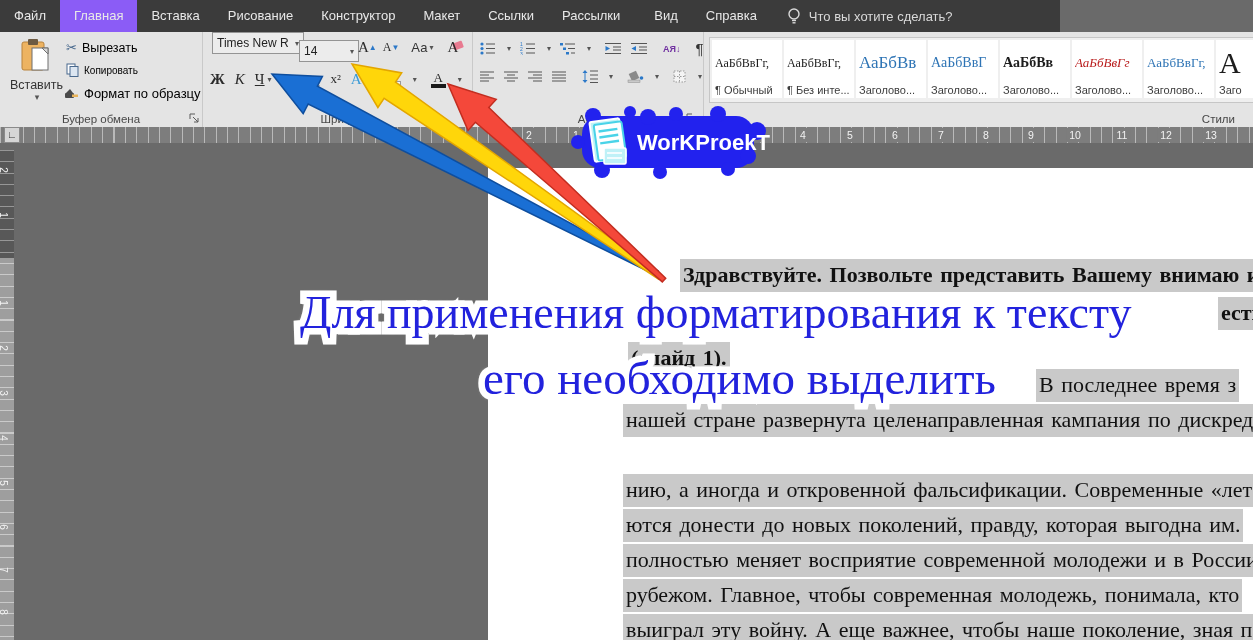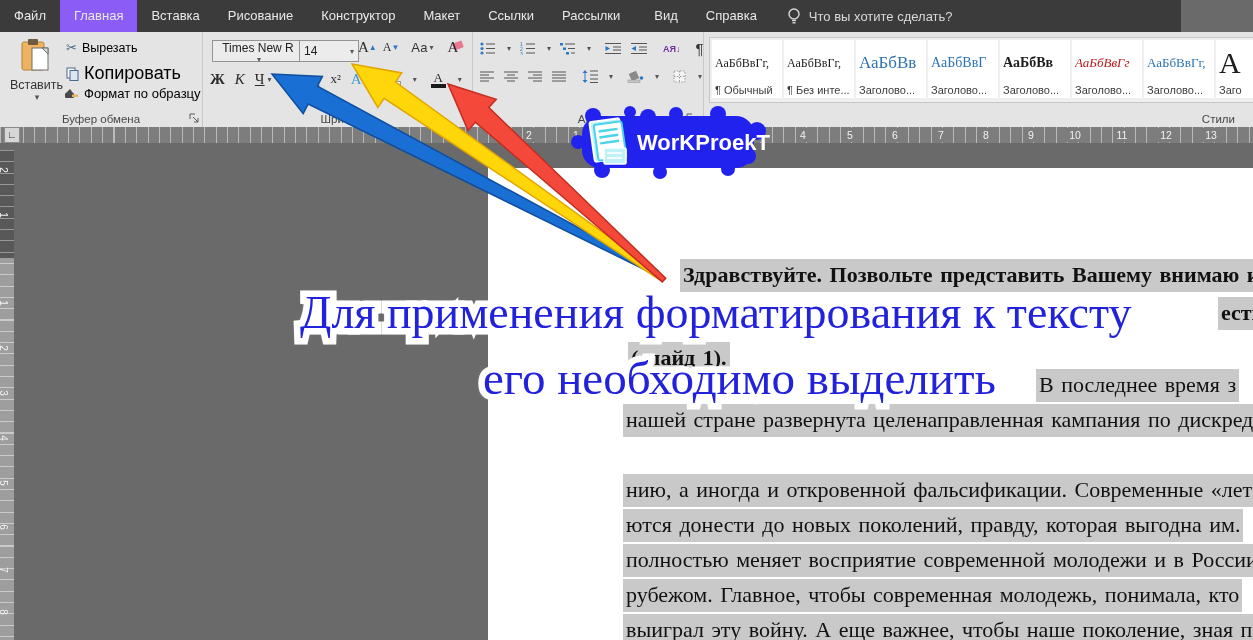--- a/index.html
+++ b/index.html
@@ -1,19 +1,19 @@
 <!DOCTYPE html>
 <html><head>
 <meta charset="utf-8">
 <style>
   html,body{margin:0;padding:0;}
   body{width:1253px;height:640px;position:relative;overflow:hidden;
        font-family:"Liberation Sans",sans-serif;background:#6a6a6a;}
   
-  #titlebar{position:absolute;left:0;top:0;width:1181px;height:32px;background:#3b3b3b;
+  #titlebar{position:absolute;left:0;top:0;width:1060px;height:32px;background:#3b3b3b;
             display:flex;align-items:stretch;}
   .tab{color:#e8e8e8;font-size:13px;line-height:32px;padding:0 14px;white-space:nowrap;}
   .tab.active{background:#8b5cf6;}
   .searchwrap{display:flex;align-items:center;margin-left:16px;color:#d9d9d9;font-size:13px;gap:8px;}
   
   #ribbon{position:absolute;left:0;top:32px;width:1253px;height:95px;background:#e4e4e4;
           border-bottom:1px solid #bdbdbd;}
   .group{position:absolute;top:0;height:95px;border-right:1px solid #c9c9c9;}
   .glabel{position:absolute;bottom:2px;left:0;right:0;text-align:center;font-size:11.5px;color:#474747;white-space:nowrap;}
   .launcher{position:absolute;bottom:3px;width:12px;height:12px;}
@@ -106,39 +106,39 @@
     </div>
     <div style="position:absolute;left:66px;top:8px;display:flex;align-items:center;gap:5px;">
       <span style="color:#49698d;font-size:13px;">✂</span>
       <span style="font-size:12.5px;">Вырезать</span>
     </div>
     <div style="position:absolute;left:66px;top:31px;display:flex;align-items:center;gap:5px;">
       <svg width="13" height="14" viewBox="0 0 13 14">
         <rect x="1" y="1" width="8" height="10" fill="#fff" stroke="#49698d"></rect>
         <rect x="4" y="3.5" width="8" height="10" fill="#dce6f1" stroke="#49698d"></rect>
       </svg>
-      <span style="font-size:18px;">Копировать</span>
+      <span style="font-size:10px;">Копировать</span>
     </div>
     <div style="position:absolute;left:64px;top:54px;display:flex;align-items:center;gap:5px;">
       <svg width="15" height="14" viewBox="0 0 15 14">
         <rect x="1" y="6" width="9" height="5" rx="1" fill="#4a4a4a"></rect>
         <rect x="8" y="7.5" width="6" height="2.5" fill="#e8b35a"></rect>
         <path d="M2 6 L6 2 L9 6 z" fill="#4a4a4a"></path>
       </svg>
       <span style="font-size:13px;">Формат по образцу</span>
     </div>
     <div class="glabel">Буфер обмена</div>
     <svg class="launcher" style="left:188px;" viewBox="0 0 12 12">
       <path d="M2 2 h5 M2 2 v5" stroke="#5a5a5a" fill="none"></path>
       <path d="M5 5 l5 5 M10 10 v-4 M10 10 h-4" stroke="#5a5a5a" fill="none"></path>
     </svg>
   </div>
 
   <div class="group" style="left:202px;width:270px;">
-    <div class="combo" style="left:10px;top:8px;width:82px;flex-direction:column;">
+    <div class="combo" style="left:10px;top:0;width:82px;">
       <span>Times New R</span>
       <span class="caret">▾</span>
     </div>
     <div class="combo" style="left:97px;top:8px;width:50px;">
       <span>14</span>
       <span class="caret">▾</span>
     </div>
     <div class="rowico" style="left:156px;top:7px;gap:6px;">
       <span class="btn fontbtn">
           <span>А</span>

